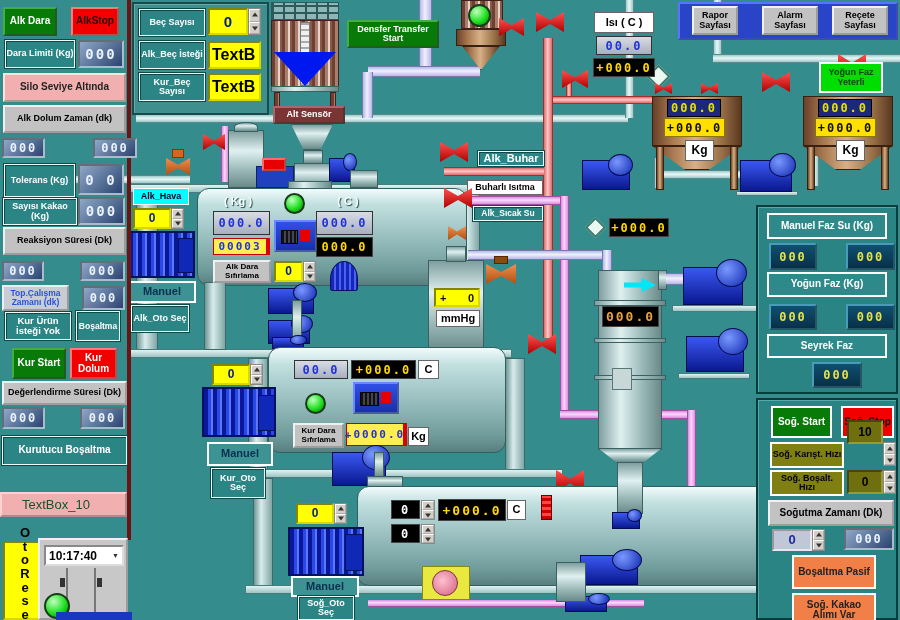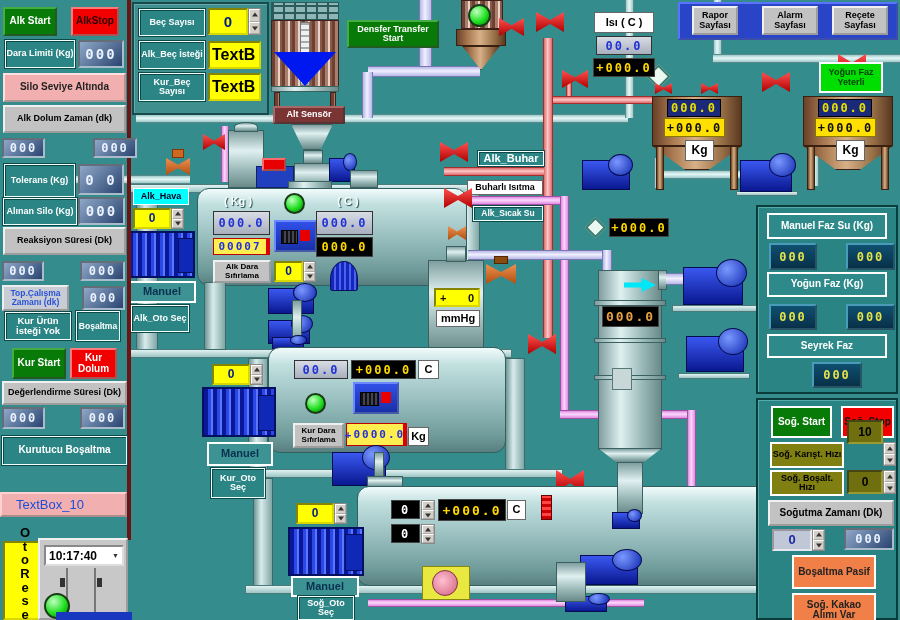--- a/index.html
+++ b/index.html
@@ -160,21 +160,21 @@
   <div class="w c" style="left:214px;top:193px;width:48px;height:17px;color:#fff;font-weight:bold;font-size:11px;text-shadow:1px 1px 1px #1a4a4a">
       <span>( Kg )</span>
     </div>
   <div class="w glight" style="left:284px;top:193px;width:21px;height:21px"></div>
   <div class="w c" style="left:328px;top:193px;width:40px;height:17px;color:#fff;font-weight:bold;font-size:11px;text-shadow:1px 1px 1px #1a4a4a">
       <span>( C )</span>
     </div>
   <div class="w seg dgry" style="left:213px;top:211px;width:57px;height:24px">000.0</div>
   <div class="w bluep" style="left:274px;top:220px;width:43px;height:32px"></div>
   <div class="w seg dgry" style="left:316px;top:211px;width:57px;height:24px">000.0</div>
-  <div class="w seg dyel" style="left:213px;top:238px;width:57px;height:17px;font-size:11px">00007</div>
+  <div class="w seg dyel" style="left:213px;top:238px;width:57px;height:17px;font-size:11px">00003</div>
   <div class="w seg dblk" style="left:316px;top:237px;width:57px;height:20px">000.0</div>
   <div class="w gl c" style="left:213px;top:260px;width:58px;height:23px;font-size:8px">
       <span>Alk Dara Sıfırlama</span>
     </div>
   <div class="w yb c" style="left:274px;top:261px;width:29px;height:21px">0</div>
   <div class="w spin" style="left:303px;top:261px;width:13px;height:21px">
       <span class="sb u"></span>
       <span class="sb d"></span>
     </div>
   <div class="w basket" style="left:330px;top:261px;width:28px;height:30px"></div>
@@ -376,21 +376,21 @@
     </div>
   <div class="w yb" style="left:208px;top:41px;width:53px;height:28px;font-size:16px;color:#000;display:flex;align-items:center;padding-left:2px;overflow:hidden;white-space:nowrap">TextB</div>
   <div class="w tl c" style="left:139px;top:73px;width:66px;height:28px">
       <span>Kur_Beç Sayısı</span>
     </div>
   <div class="w yb" style="left:208px;top:73px;width:53px;height:28px;font-size:16px;color:#000;display:flex;align-items:center;padding-left:2px;overflow:hidden;white-space:nowrap">TextB</div>
 
   <div class="w" style="left:127px;top:0;width:4px;height:540px;background:#6B1414"></div>
 
   <div class="w grn c" style="left:3px;top:7px;width:54px;height:29px">
-      <span>Alk Start</span>
+      <span>Alk Dara</span>
     </div>
   <div class="w rd c" style="left:71px;top:7px;width:48px;height:29px">
       <span>AlkStop</span>
     </div>
   <div class="w tl c" style="left:5px;top:40px;width:70px;height:28px">
       <span>Dara Limiti (Kg)</span>
     </div>
   <div class="w seg dig" style="left:78px;top:40px;width:46px;height:28px;font-size:14px">000</div>
   <div class="w pnk c" style="left:3px;top:73px;width:123px;height:29px">
       <span>Silo Seviye Altında</span>
@@ -398,21 +398,21 @@
   <div class="w gl c" style="left:3px;top:105px;width:123px;height:28px">
       <span>Alk Dolum Zaman (dk)</span>
     </div>
   <div class="w seg dig" style="left:2px;top:138px;width:43px;height:20px">000</div>
   <div class="w seg dig" style="left:93px;top:138px;width:44px;height:20px">000</div>
   <div class="w tl c" style="left:4px;top:164px;width:71px;height:33px">
       <span>Tolerans (Kg)</span>
     </div>
   <div class="w seg dig" style="left:78px;top:164px;width:46px;height:31px;font-size:14px">0 0</div>
   <div class="w tl c" style="left:3px;top:198px;width:74px;height:27px">
-      <span>Alınan Silo (Kg)</span>
+      <span>Sayısı Kakao (Kg)</span>
     </div>
   <div class="w seg dig" style="left:78px;top:197px;width:47px;height:28px;font-size:14px">000</div>
   <div class="w gl c" style="left:3px;top:227px;width:123px;height:28px">
       <span>Reaksiyon Süresi (Dk)</span>
     </div>
   <div class="w seg dig" style="left:2px;top:261px;width:42px;height:20px">000</div>
   <div class="w seg dig" style="left:80px;top:261px;width:45px;height:20px">000</div>
   <div class="w tcl c" style="left:2px;top:285px;width:67px;height:26px">
       <span>Top.Çalışma Zamanı (dk)</span>
     </div>
@@ -430,21 +430,21 @@
       <span>Kur Dolum</span>
     </div>
   <div class="w gl c" style="left:2px;top:381px;width:125px;height:24px">
       <span>Değerlendirme Süresi (Dk)</span>
     </div>
   <div class="w seg dig" style="left:2px;top:407px;width:43px;height:22px">000</div>
   <div class="w seg dig" style="left:80px;top:407px;width:45px;height:22px">000</div>
   <div class="w tl c" style="left:2px;top:436px;width:125px;height:29px;font-size:10px">
       <span>Kurutucu Boşaltma</span>
     </div>
-  <div class="w pnk" style="left:0;top:492px;width:127px;height:25px;display:flex;align-items:center;padding-left:14px;font-size:13px;font-weight:normal;color:#1d4ed8;border:2px outset #FFD0D0">TextBox_10</div>
+  <div class="w pnk" style="left:0;top:492px;width:127px;height:25px;display:flex;align-items:center;padding-left:20px;font-size:13px;font-weight:normal;color:#14532d;border:2px outset #FFD0D0">TextBox_10</div>
   <div class="w yb c" style="left:3px;top:541px;width:35px;height:79px;font-size:13px;color:#000;word-break:break-all;padding:20px">
       <span>Oto Reset</span>
     </div>
   <div class="w clockp" style="left:38px;top:538px;width:90px;height:82px"></div>
   <div class="w" style="left:66px;top:568px;width:2px;height:52px;background:#777"></div>
   <div class="w" style="left:94px;top:568px;width:2px;height:52px;background:#777"></div>
   <div class="w" style="left:60px;top:578px;width:5px;height:9px;background:#333"></div>
   <div class="w" style="left:97px;top:578px;width:5px;height:9px;background:#333"></div>
   <div class="w dd" style="left:44px;top:545px;width:80px;height:21px">
       <span>10:17:40</span>

